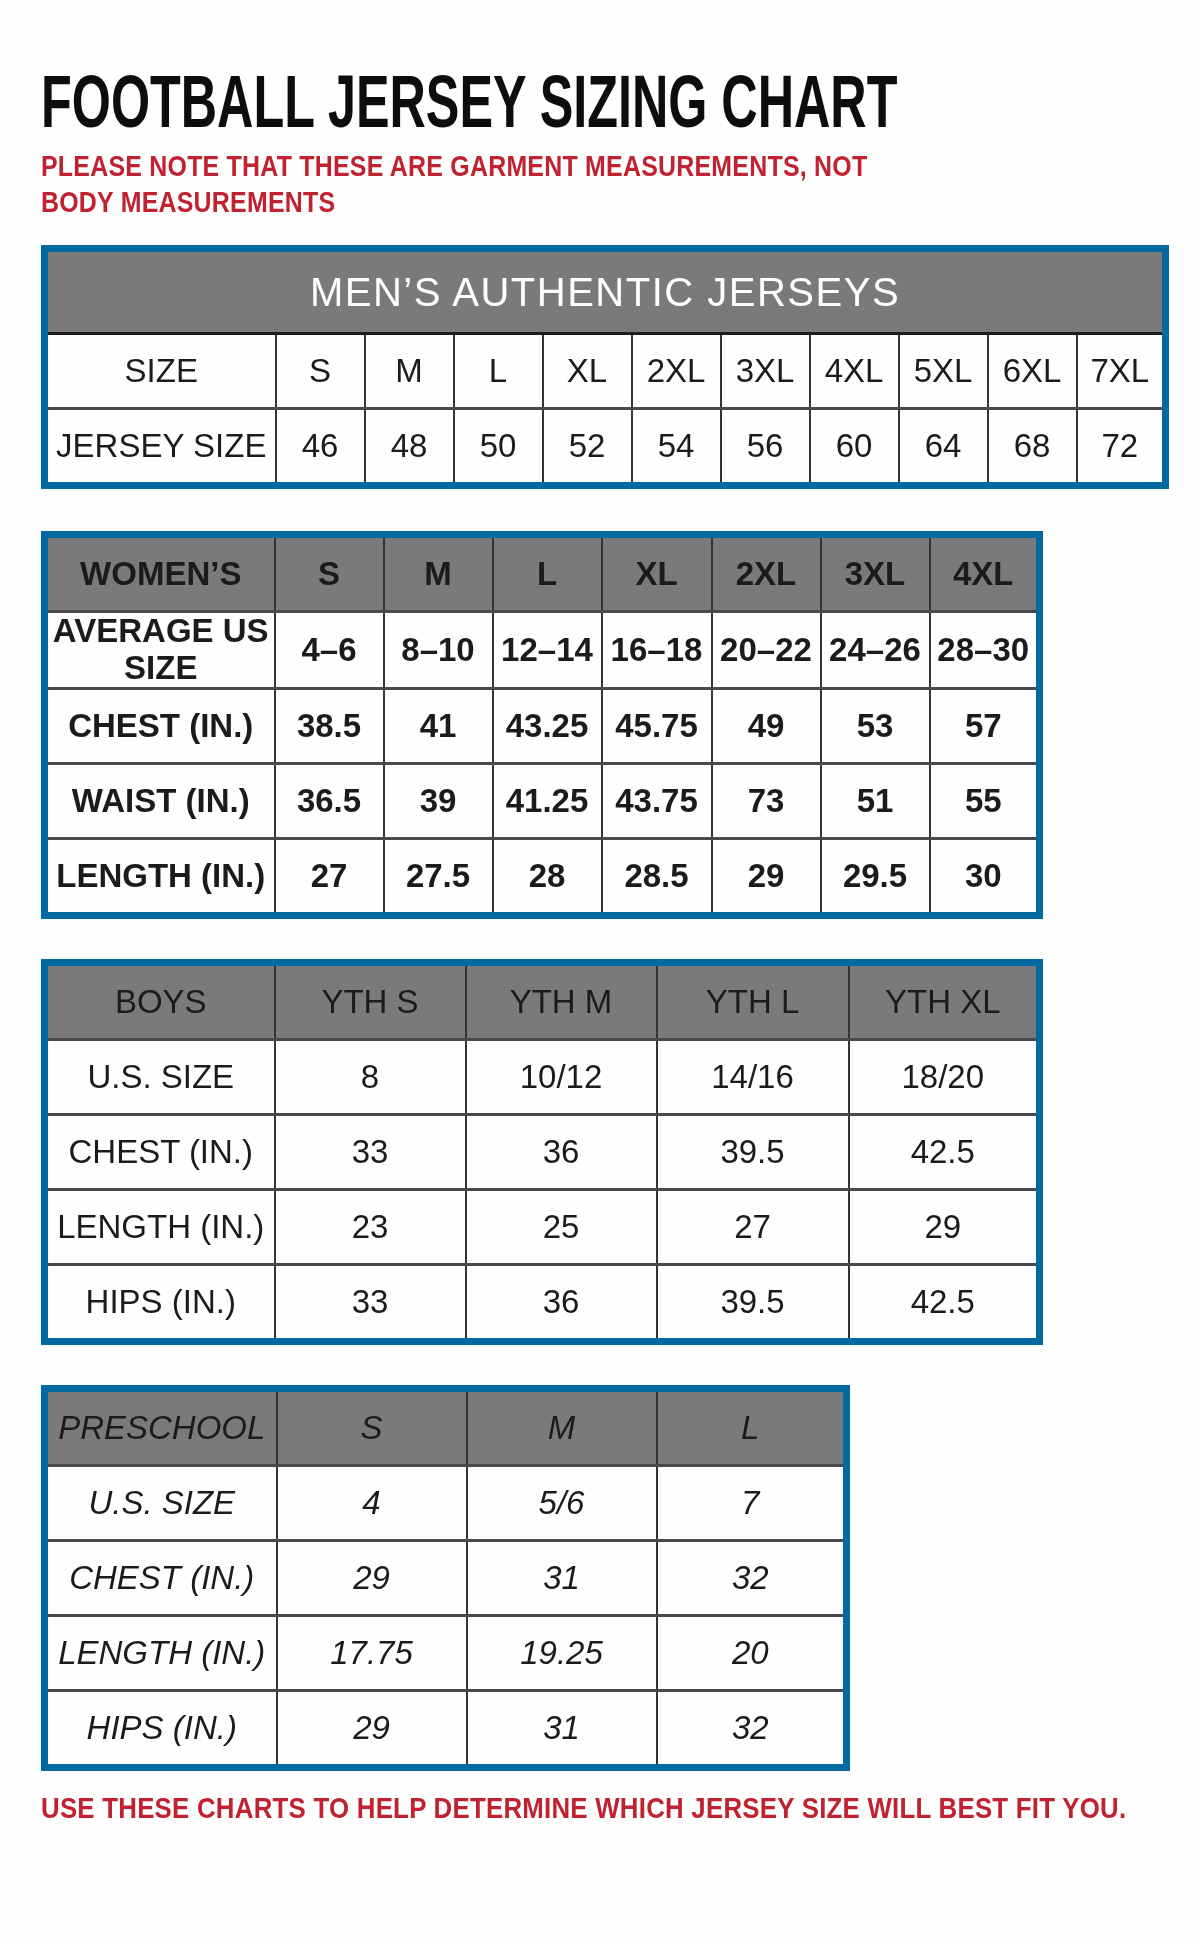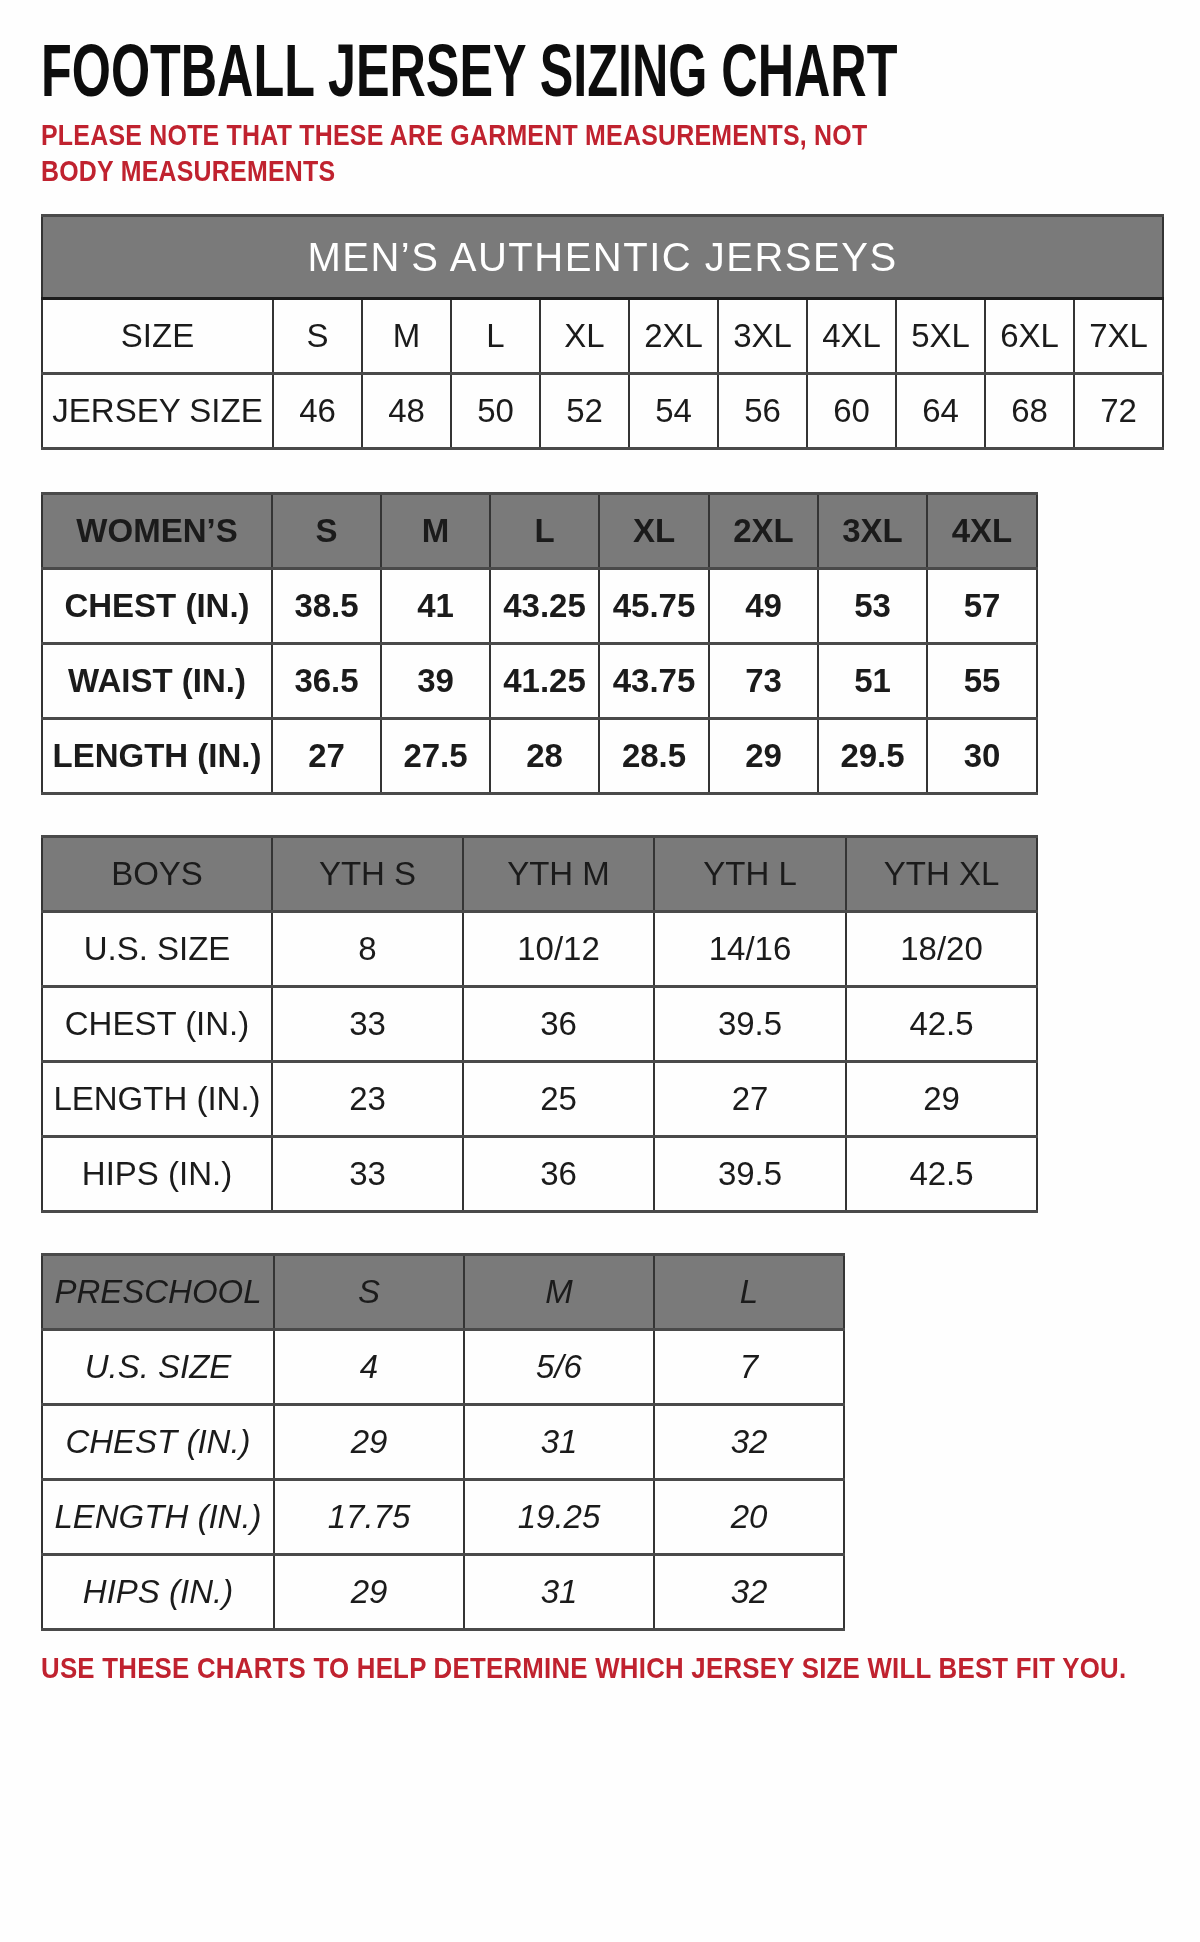--- a/index.html
+++ b/index.html
@@ -3,21 +3,21 @@
 <meta charset="utf-8">
 <style>
   html,body{margin:0;padding:0;}
   body{
     width:1200px;height:1942px;
     background:#fefefe;
     font-family:"Liberation Sans","DejaVu Sans",sans-serif;
     color:#1b1b1b;
     overflow:hidden;
   }
-  .page{padding:32px 0 0 41px;}
+  .page{padding:32px 0 0 41px;margin-top:31px;}
 
   
   .page-title{
     margin:0 0 16px 0;
     font-size:68px;
     font-weight:900;
     color:#0d0d0d;
     line-height:1.02;
     white-space:nowrap;
     letter-spacing:0px;
@@ -45,21 +45,21 @@
     white-space:nowrap;
     letter-spacing:0.3px;
     transform:scaleX(0.86);
     transform-origin:left top;
   }
 
   
   table.size-table{
     border-collapse:collapse;
     table-layout:fixed;
-    border:2px solid #0369a1;
+    border:7px solid #0369a1;
   }
   table.size-table td{
     border-left:2px solid #343434;
     border-right:2px solid #343434;
     border-top:3px solid #4a4a4a;
     border-bottom:3px solid #4a4a4a;
     text-align:center;
     vertical-align:middle;
     font-size:33px;
     line-height:1.12;
@@ -159,20 +159,30 @@
       <tbody>
         <tr class="gray-header">
           <td class="col-head">WOMEN’S</td>
           <td class="col-head">S</td>
           <td class="col-head">M</td>
           <td class="col-head">L</td>
           <td class="col-head">XL</td>
           <td class="col-head">2XL</td>
           <td class="col-head">3XL</td>
           <td class="col-head">4XL</td>
+        </tr>
+        <tr class="data-row">
+          <td class="row-label">AVERAGE US SIZE</td>
+          <td class="value">4–6</td>
+          <td class="value">8–10</td>
+          <td class="value">12–14</td>
+          <td class="value">16–18</td>
+          <td class="value">20–22</td>
+          <td class="value">24–26</td>
+          <td class="value">28–30</td>
         </tr>
         <tr class="data-row">
           <td class="row-label">CHEST (IN.)</td>
           <td class="value">38.5</td>
           <td class="value">41</td>
           <td class="value">43.25</td>
           <td class="value">45.75</td>
           <td class="value">49</td>
           <td class="value">53</td>
           <td class="value">57</td>

